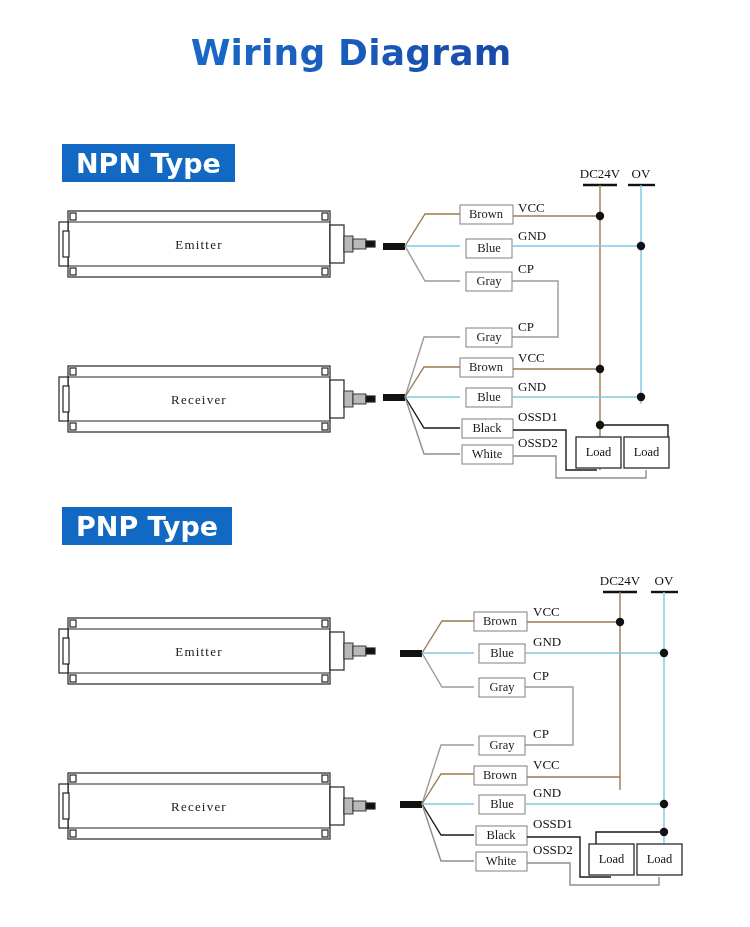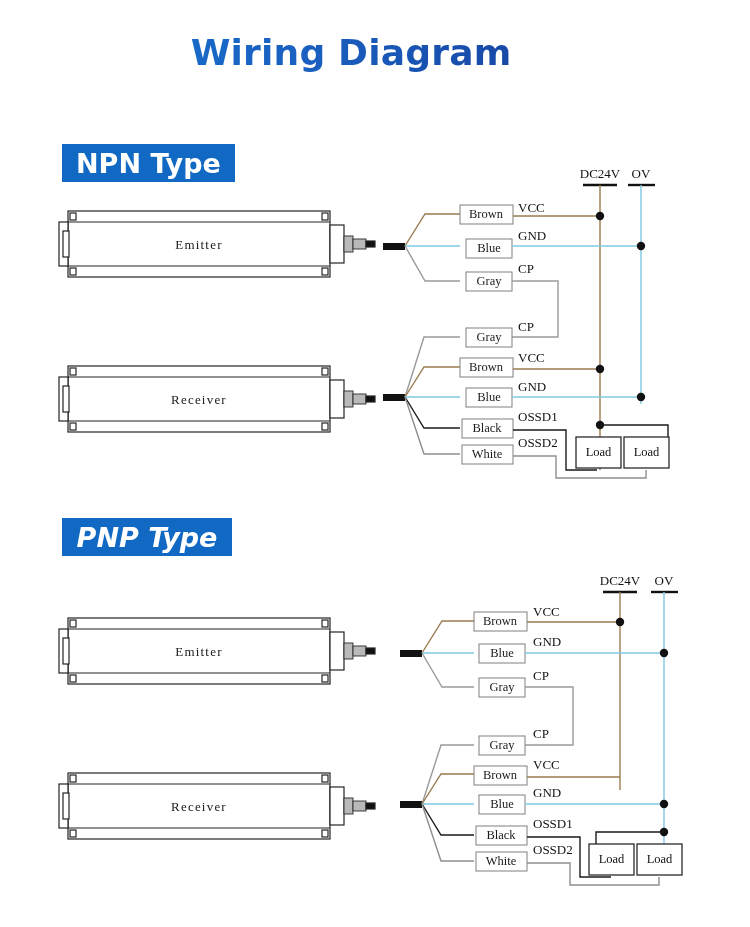--- a/index.html
+++ b/index.html
@@ -14,21 +14,21 @@
     font-family:"DejaVu Sans", sans-serif;
   }
 
   .type-badge{
     position:absolute;left:62px;height:38px;min-width:170px;
     background:#1269c4;color:#ffffff;font-size:27px;font-weight:bold;
     display:flex;align-items:center;justify-content:center;padding:0 14px;
     box-sizing:border-box;font-family:"DejaVu Sans", sans-serif;
   }
   #badge-npn{top:100px;margin-top:44px;}
-  #badge-pnp{top:518px;font-style:italic;}
+  #badge-pnp{top:507px;}
 
   .svg-layer{position:absolute;left:0;top:0;width:750px;height:927px;}
   .devlabel{font-family:"Liberation Serif", serif;font-size:13px;fill:#1a1a1a;
             letter-spacing:1.2px;text-anchor:middle;}
   .wirelabel{font-family:"Liberation Serif", serif;font-size:12.5px;fill:#1a1a1a;
              text-anchor:middle;dominant-baseline:middle;}
   .signal{font-family:"Liberation Serif", serif;font-size:13px;fill:#111;}
   .rail-t{font-family:"Liberation Serif", serif;font-size:13px;fill:#111;text-anchor:middle;}
   .loadtxt{font-family:"Liberation Serif", serif;font-size:12.5px;fill:#111;
            text-anchor:middle;dominant-baseline:middle;}

